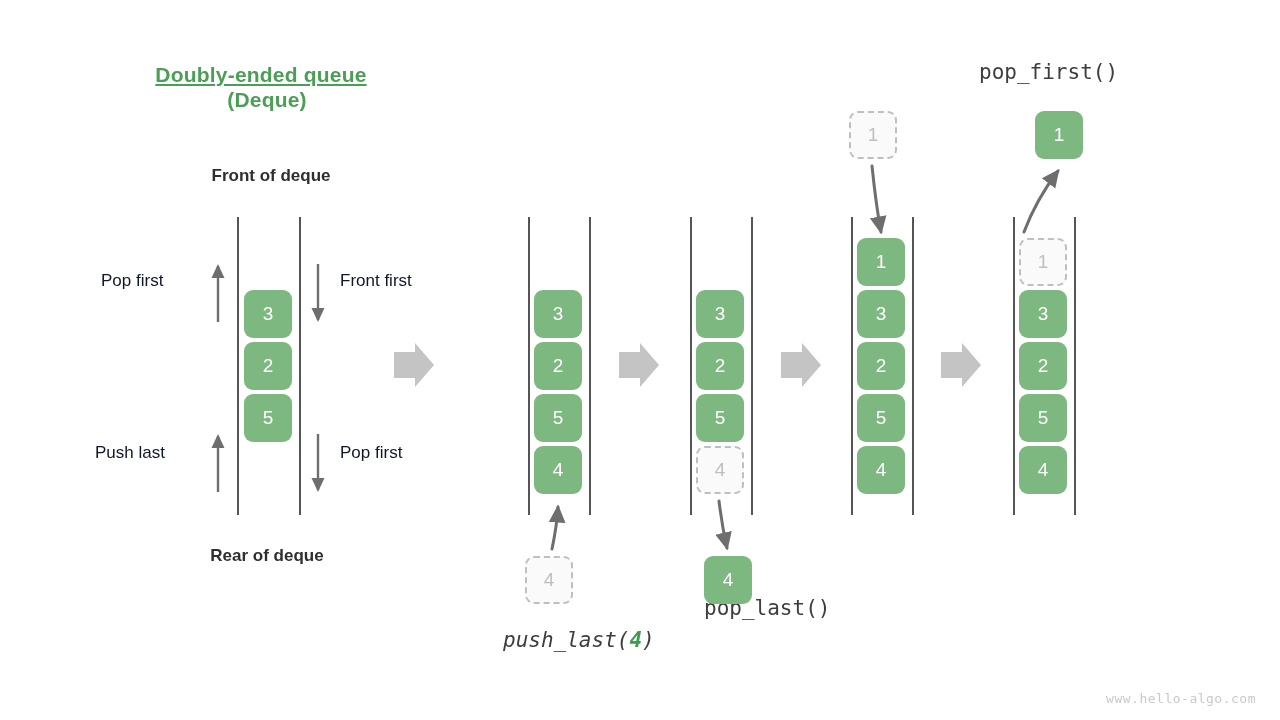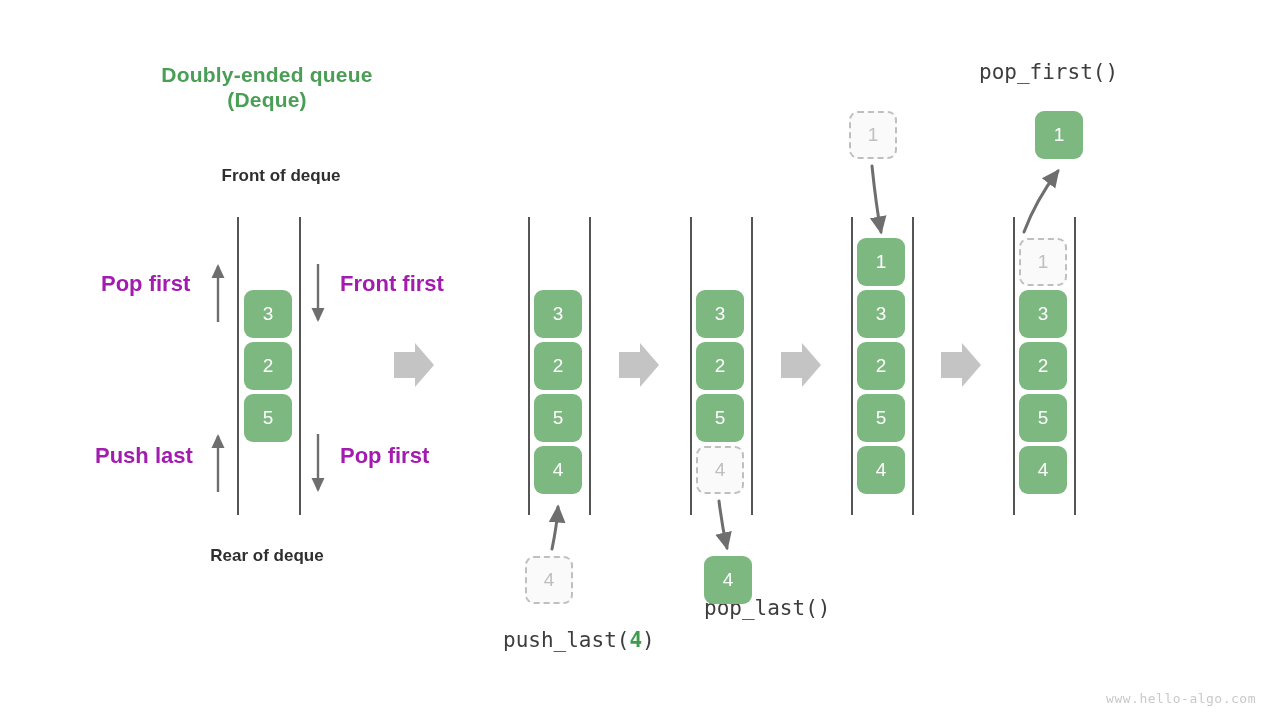--- a/index.html
+++ b/index.html
@@ -25,21 +25,21 @@
     font-family:"DejaVu Sans Mono","Liberation Mono",monospace;
     font-size:21px;color:#3d3d3d;
   }
   .op-label .arg{color:#3f9c4f;font-weight:bold;}
   .watermark{
     position:absolute;right:24px;bottom:14px;
     font-family:"DejaVu Sans Mono","Liberation Mono",monospace;
     font-size:13px;color:#c9c9c9;letter-spacing:.5px;
   }
   .side-label{
-    position:absolute;font-weight:bold;font-size:22px;color:#a21caf;
+    position:absolute;font-weight:normal;font-size:17px;color:#0f172a;
     white-space:nowrap;
   }
 
   
   .rail{position:absolute;width:2px;background:#555555;}
 
   
   .cell{
     position:absolute;width:48px;height:48px;
     border-radius:9px;
@@ -54,35 +54,35 @@
     color:#bfbfbf;
   }
 
   svg.ovl{position:absolute;left:0;top:0;width:1280px;height:720px;pointer-events:none;}
 </style>
 </head>
 <body>
 
 <div id="stage">
 
-  <div class="title" style="left:147px;top:55px;width:240px;">Doubly-ended queue</div>
+  <div class="title" style="left:141px;top:55px;width:240px;text-decoration:underline;">Doubly-ended queue</div>
   <div class="title" style="left:147px;top:80px;width:240px;">(Deque)</div>
 
-  <div class="sec-label" style="left:161px;top:166px;width:240px;">Front of deque</div>
+  <div class="sec-label" style="left:151px;top:166px;width:240px;">Front of deque</div>
   <div class="sec-label" style="left:147px;top:546px;width:240px;">Rear of deque</div>
 
   <div class="side-label" style="left:101px;top:271px;">Pop first</div>
   <div class="side-label" style="left:340px;top:271px;">Front first</div>
   <div class="side-label" style="left:95px;top:443px;text-align:right;">Push last</div>
   <div class="side-label" style="left:340px;top:443px;">Pop first</div>
 
 
   <div class="op-label" style="left:979px;top:60px;"><span>pop_first(</span><span class="arg"></span><span>)</span></div>
 
-  <div class="op-label" style="left:503px;top:628px;"><span>push_last(</span><span class="arg">4</span><span>)</span></div>
+  <div class="op-label" style="left:503px;top:628px;font-style:italic;"><span>push_last(</span><span class="arg">4</span><span>)</span></div>
 
   <div class="op-label" style="left:704px;top:596px;"><span>pop_last(</span><span class="arg"></span><span>)</span></div>
 
   <div class="rail" style="left:237px;top:217px;height:298px;"></div>
   <div class="rail" style="left:299px;top:217px;height:298px;"></div>
 
   <div class="rail" style="left:528px;top:217px;height:298px;"></div>
   <div class="rail" style="left:589px;top:217px;height:298px;"></div>
 
   <div class="rail" style="left:690px;top:217px;height:298px;"></div>

